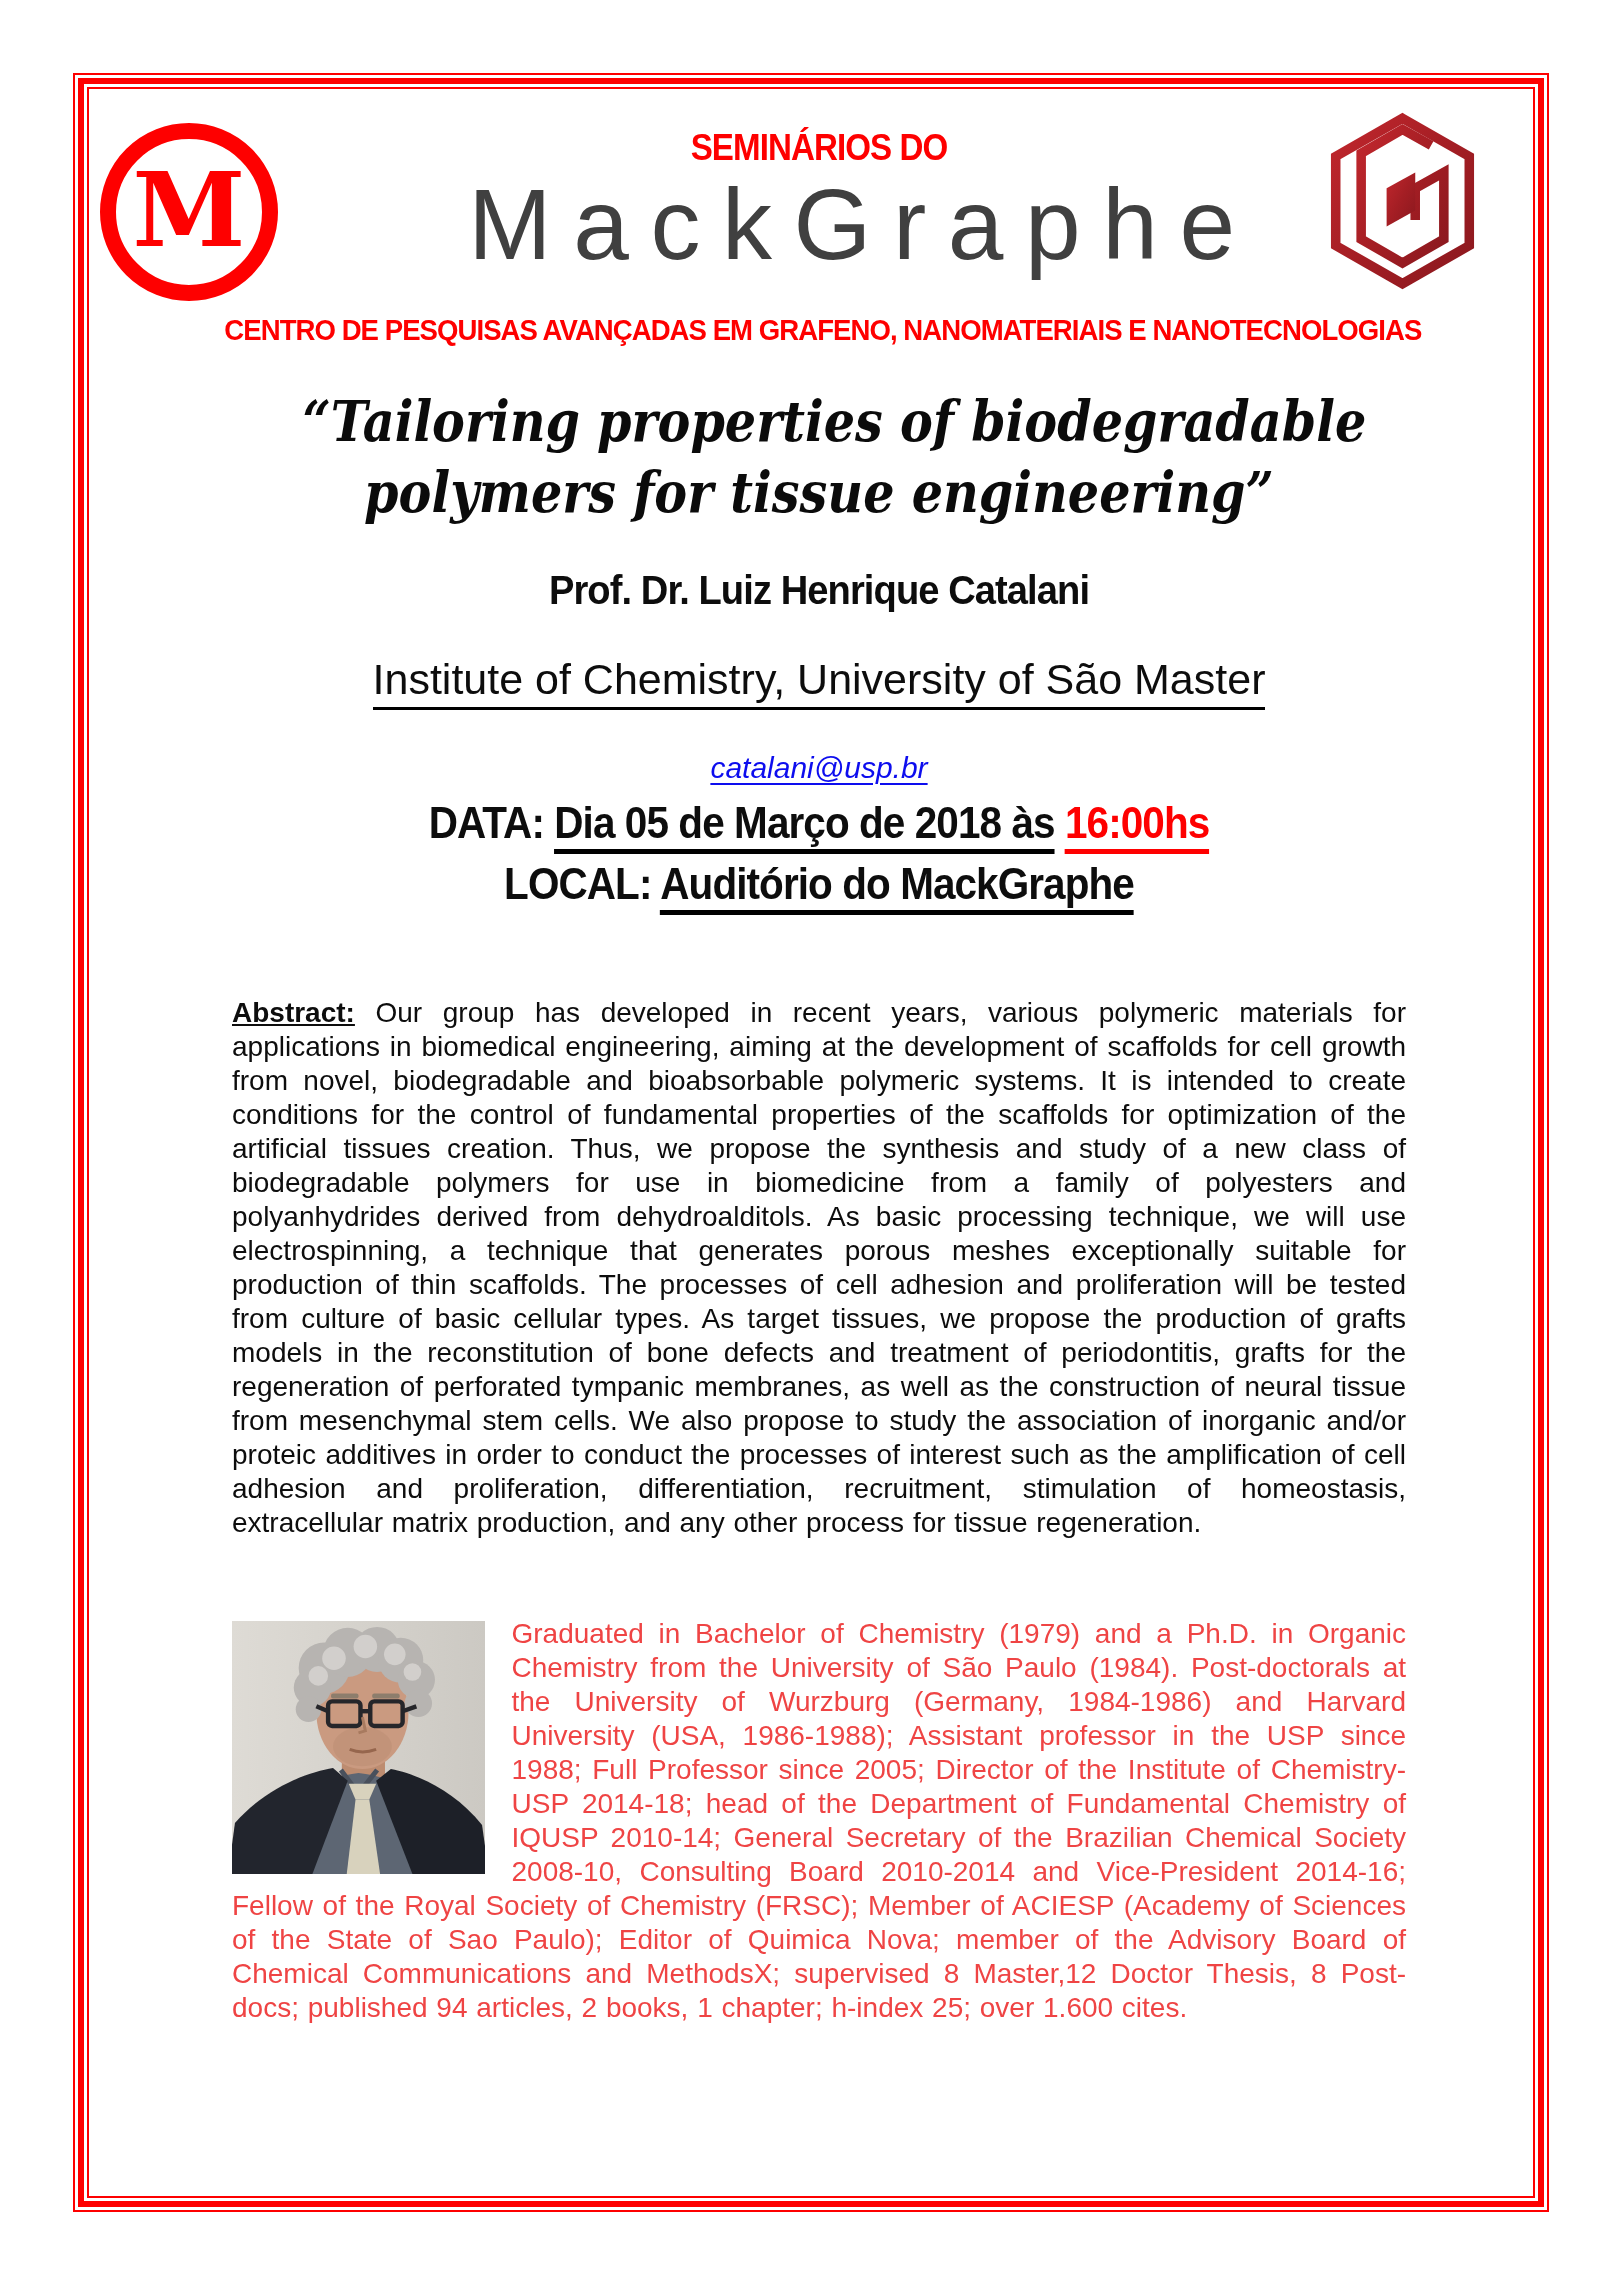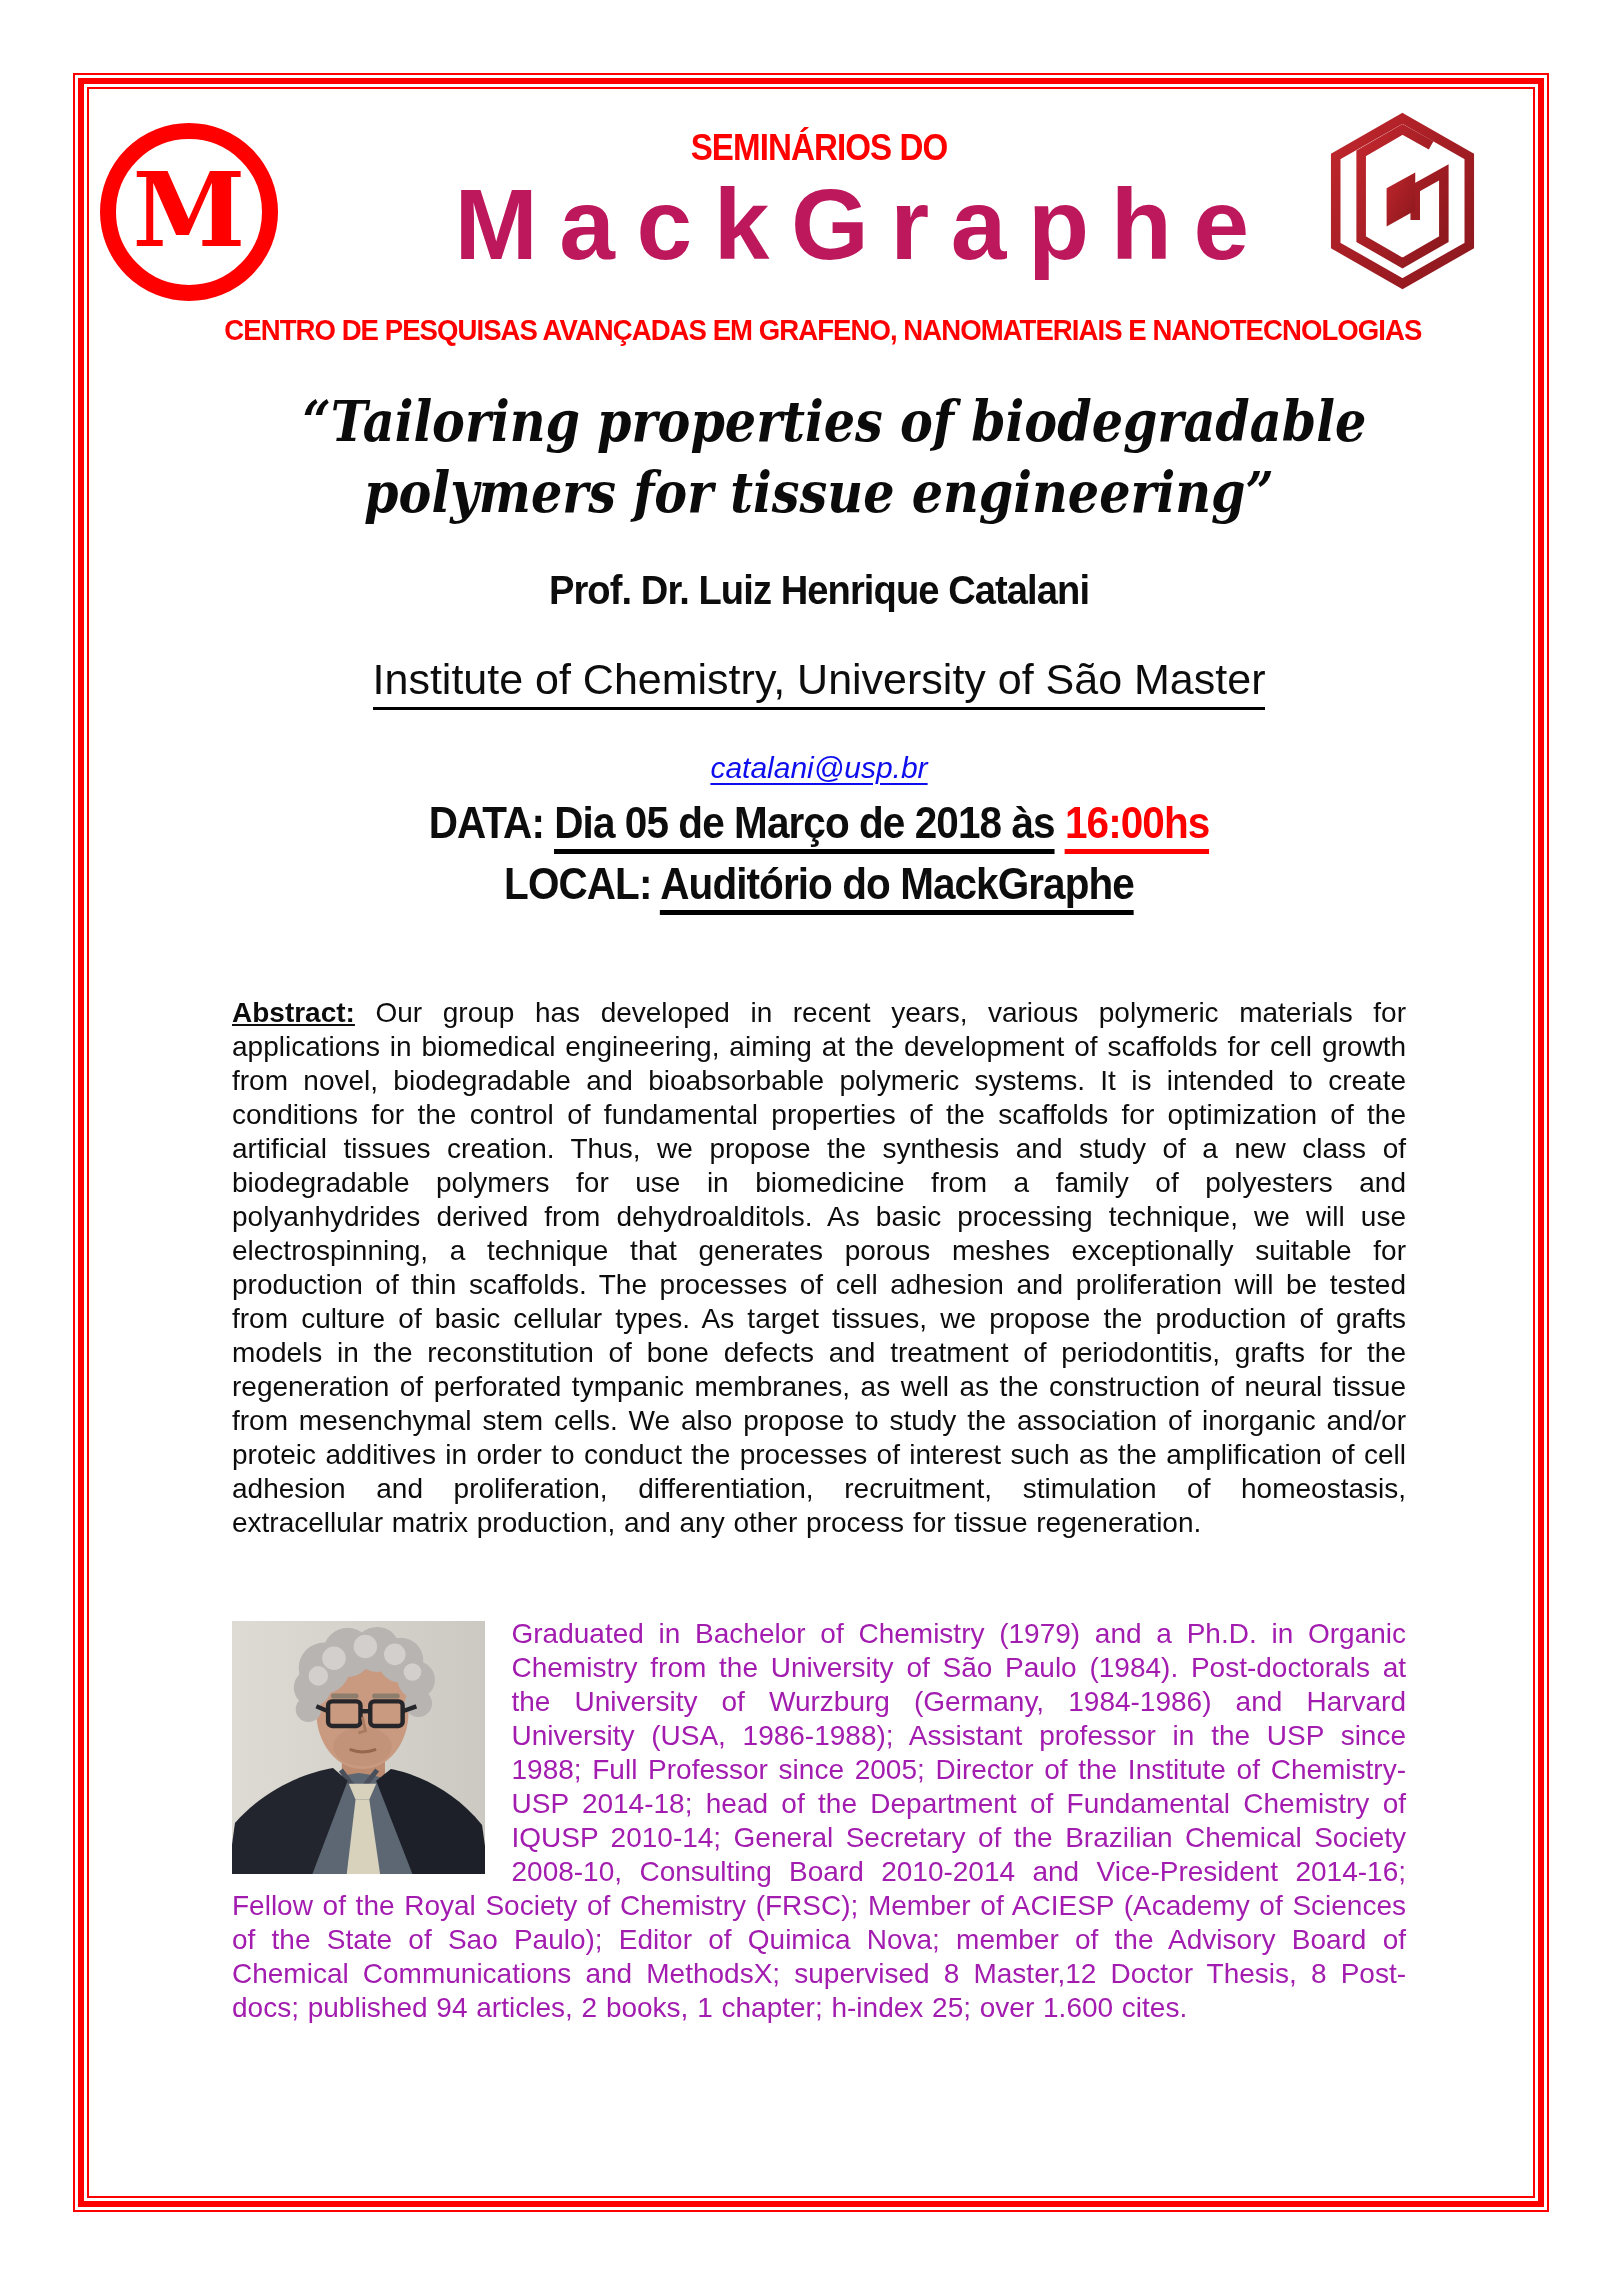--- a/index.html
+++ b/index.html
@@ -10,21 +10,21 @@
   .frame-mid{position:absolute;left:2.9px;top:2.9px;right:2.9px;bottom:2.9px;border:6.9px solid #fe0000;}
   .frame-inner{position:absolute;left:2.9px;top:2.9px;right:2.9px;bottom:2.9px;border:2px solid #fe0000;}
 
   
   .kicker{position:absolute;left:232px;top:127px;width:1174px;text-align:center;
           font-size:36px;font-weight:bold;color:#fe0000;letter-spacing:-1px;transform:scaleX(0.92);transform-origin:50% 50%;}
   .m-logo{position:absolute;left:100px;top:123px;width:178px;height:178px;border-radius:50%;
           border:16.7px solid #fe0000;box-sizing:border-box;display:flex;align-items:center;justify-content:center;background:#fff;}
   .m-logo .m{font-family:"DejaVu Serif",serif;font-weight:bold;color:#fe0000;font-size:102px;line-height:1;margin-top:-3.9px;}
   .brand{position:absolute;left:353px;top:169px;width:1019px;text-align:center;
-         font-size:100px;font-weight:bold;color:#be185d;letter-spacing:21.6px;white-space:nowrap;line-height:1.1;}
+         font-size:100px;font-weight:normal;color:#404040;letter-spacing:21.6px;white-space:nowrap;line-height:1.1;}
   .hex-logo{position:absolute;left:1323px;top:111px;width:159px;height:180px;}
   .subtitle{position:absolute;left:193px;top:314px;width:1253px;text-align:center;
             font-size:29px;font-weight:bold;color:#fe0000;letter-spacing:-1px;transform:scaleX(0.95);transform-origin:50% 50%;white-space:nowrap;}
 
   
   .title{position:absolute;left:232px;top:386px;width:1174px;text-align:center;
          font-family:"DejaVu Serif",serif;font-style:italic;font-weight:bold;font-size:56px;line-height:71px;
          color:#0b0b0b;transform:scaleX(0.88);transform-origin:50% 50%;white-space:nowrap;}
   .speaker{position:absolute;left:232px;top:567px;width:1174px;text-align:center;
            font-size:41px;font-weight:bold;letter-spacing:-1px;transform:scaleX(0.93);transform-origin:50% 50%;white-space:nowrap;}
@@ -40,21 +40,21 @@
               font-size:44px;font-weight:bold;letter-spacing:-1px;transform:scaleX(0.92);transform-origin:50% 50%;white-space:nowrap;}
   .local-line .u-black{border-bottom:5.9px solid #000;padding-bottom:2px;}
 
   
   .abstract{position:absolute;left:232px;top:968px;width:1174px;
             font-size:28px;line-height:34px;text-align:justify;color:#0d0d0d;word-spacing:1px;}
   .abstract .lbl{font-weight:bold;text-decoration:underline;}
 
   
   .bio{position:absolute;left:232px;top:1617px;width:1174px;
-       font-size:28px;line-height:34px;text-align:justify;color:#a21caf;word-spacing:1px;}
+       font-size:28px;line-height:34px;text-align:justify;color:#ef4444;word-spacing:1px;}
   .bio .photo{float:left;width:253px;height:253px;margin:3.9px 26.5px 5.9px 0;display:block;}
 </style>
 </head>
 <body>
 
 <div class="frame">
   <div class="frame-mid">
     <div class="frame-inner"></div>
   </div>
 </div>

